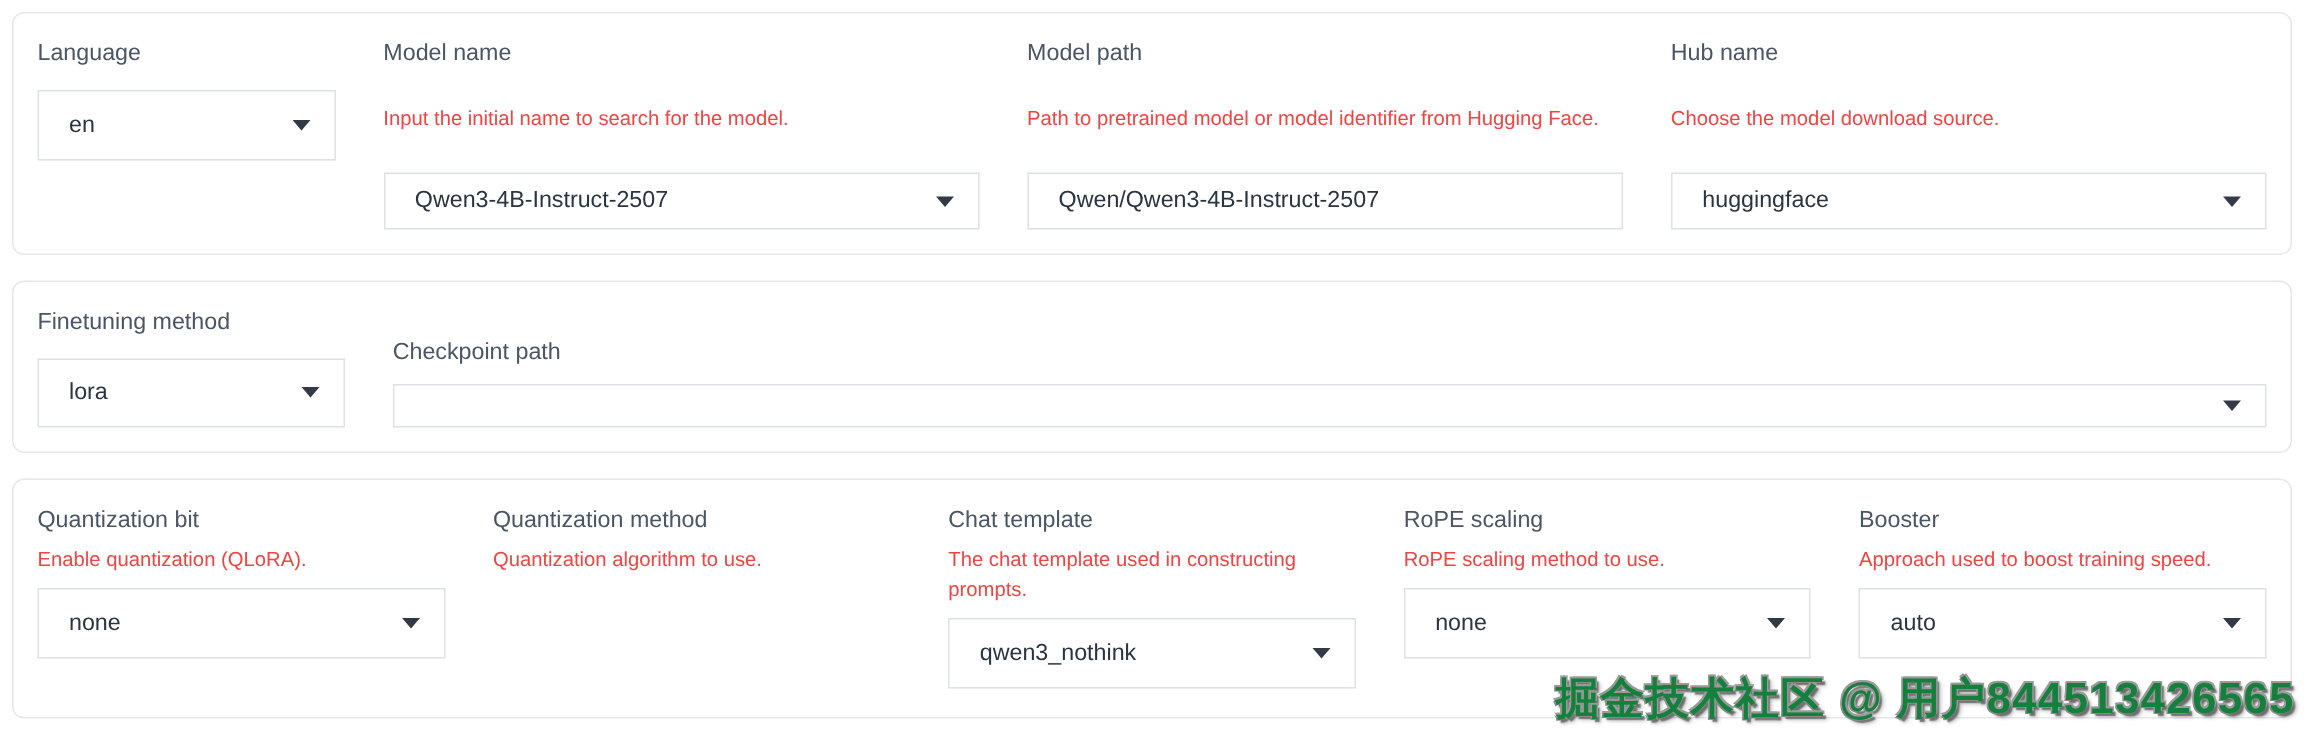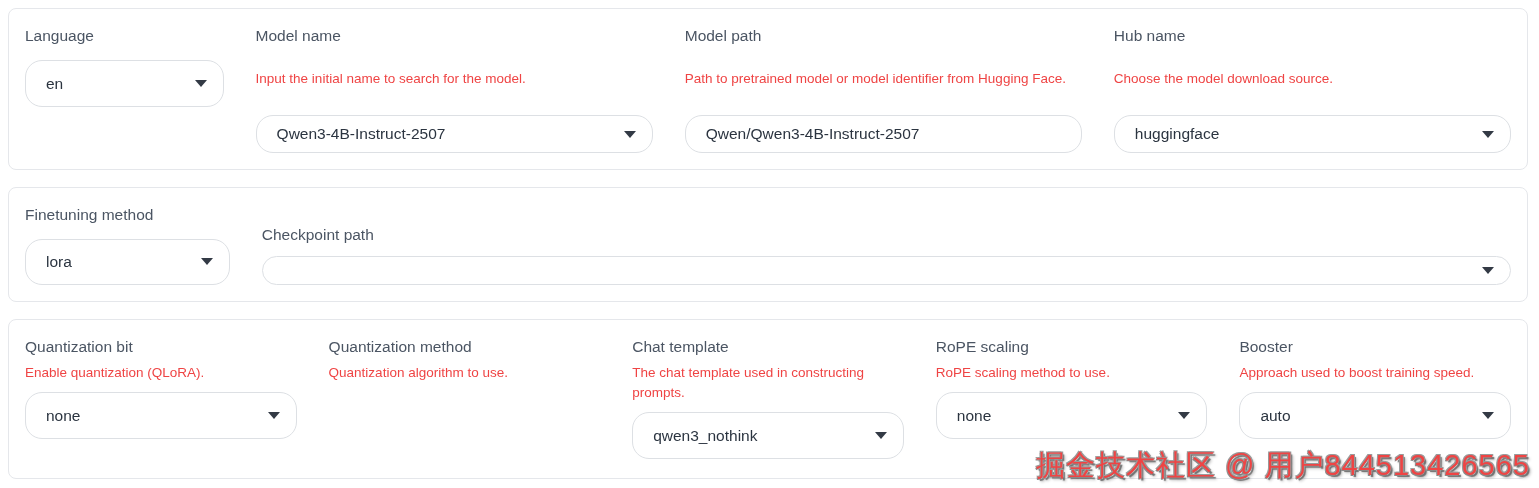--- a/index.html
+++ b/index.html
@@ -45,21 +45,21 @@
     color: #ef4444;
     font-size: 13.5px;
     line-height: 20px;
     margin-bottom: 9px;
   }
   .spacer-noinfo { height: 8px; }
 
   .dropdown, .textbox {
     height: 47px;
     border: 1px solid #dde0e4;
-    border-radius: 17px;
+    border-radius: 0;
     background: #ffffff;
     display: flex;
     align-items: center;
     padding: 0 16px 0 20px;
     width: 100%;
   }
   .dd-value, .textbox input {
     color: #2b3440;
     font-size: 15.5px;
     flex: 1 1 auto;
@@ -79,23 +79,23 @@
     margin-left: 12px;
     flex: 0 0 auto;
   }
   .mt-auto { margin-top: auto; }
 
   .watermark {
     position: absolute;
     right: 9px;
     bottom: 2px;
     font-size: 29px;
-    font-weight: normal;
+    font-weight: bold;
     letter-spacing: 1px;
-    color: #ef4444;
+    color: #15803d;
     white-space: nowrap;
     text-shadow:
       -1px -1px 0 #9a9a9a,
        1px -1px 0 #9a9a9a,
       -1px  1px 0 #8a8a8a,
        2px  2px 1px #6f6f6f,
        3px  3px 3px rgba(0,0,0,0.25);
     pointer-events: none;
     z-index: 5;
   }

